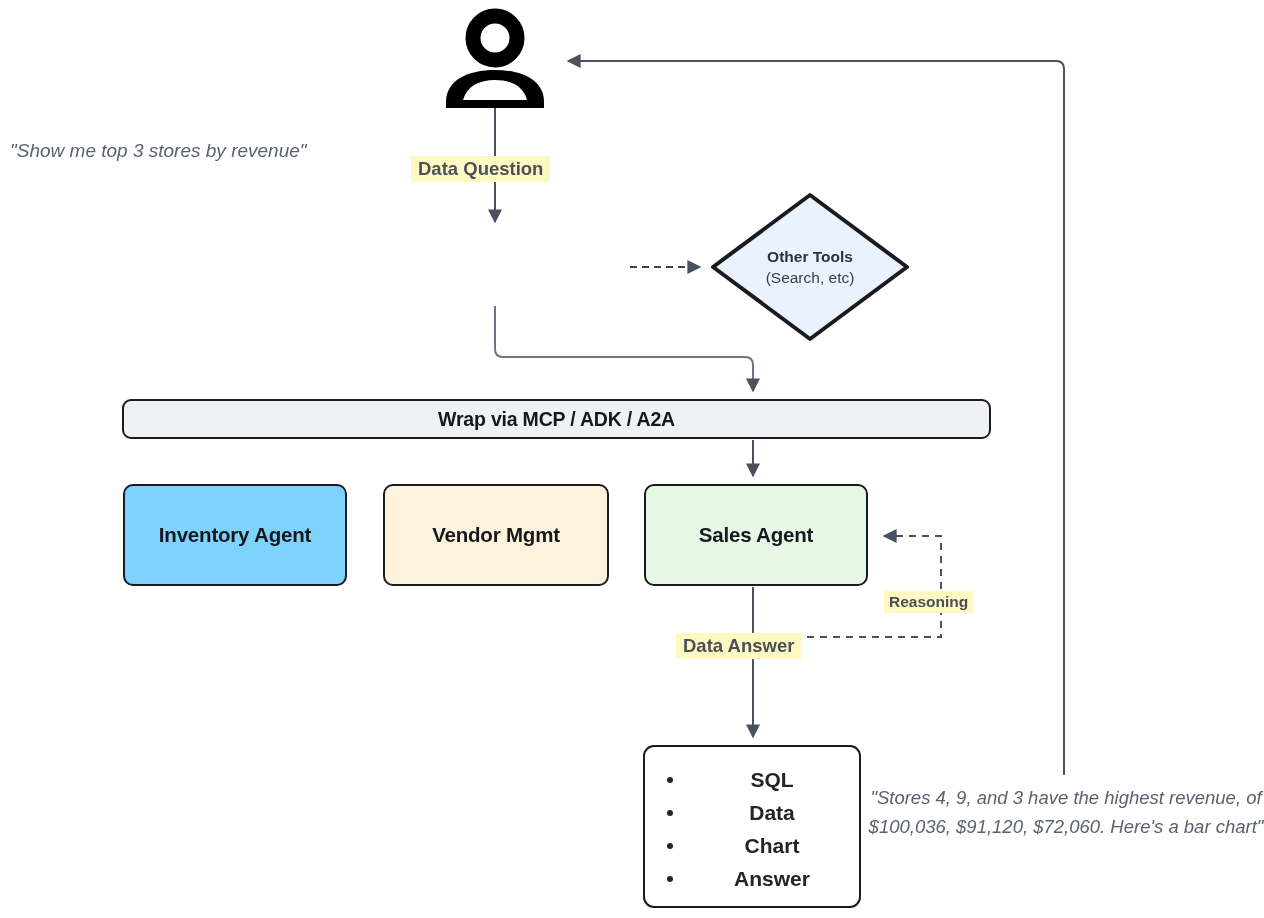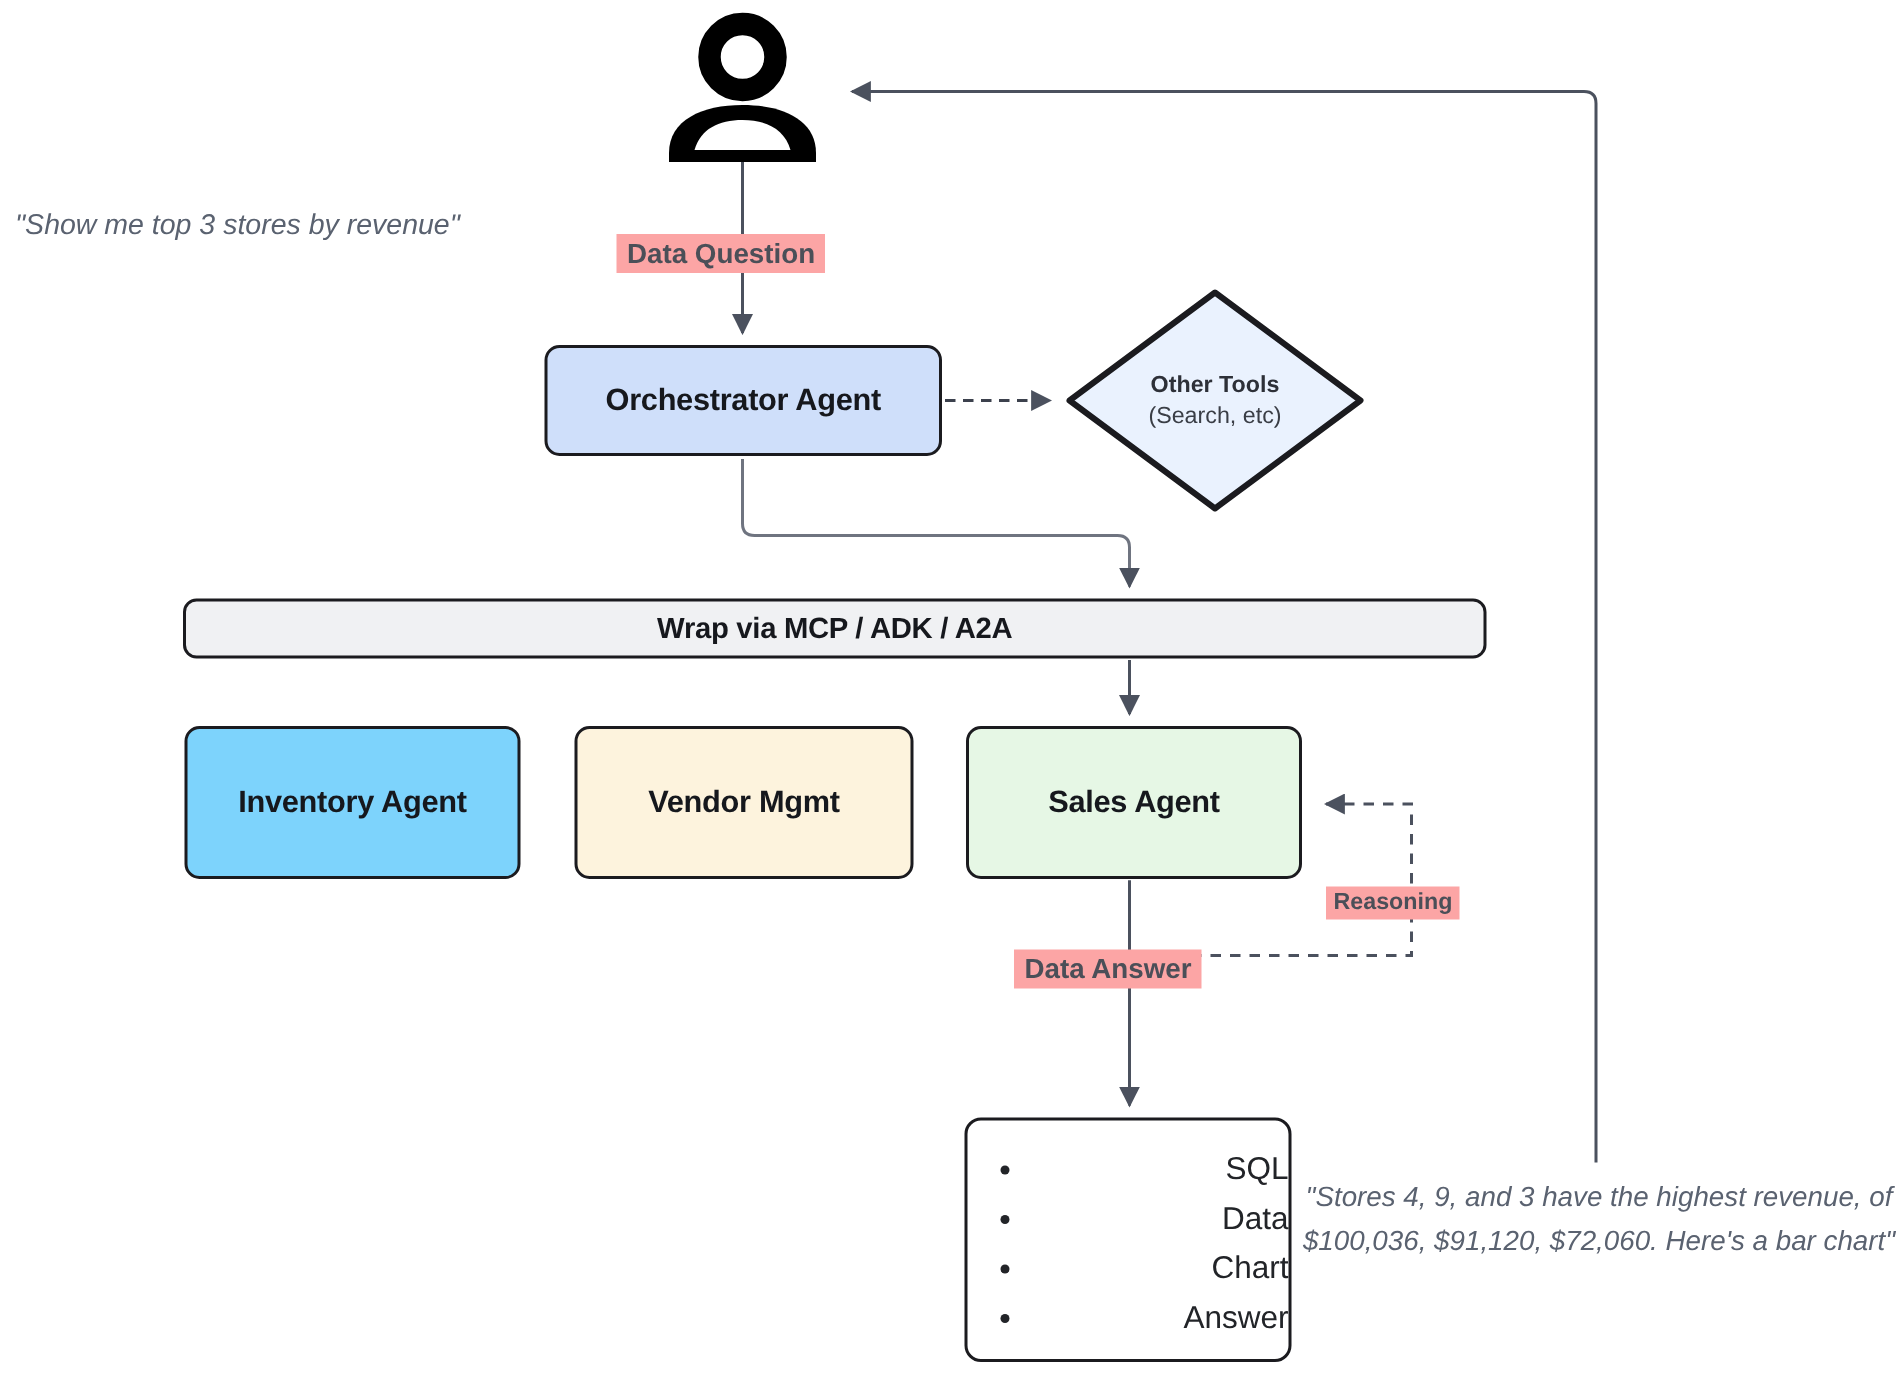--- a/index.html
+++ b/index.html
@@ -92,24 +92,24 @@
     width: 218px;
     height: 163px;
     background: #ffffff;
     display: block;
     border-radius: 11px;
   }
   .artifact-list {
     list-style: none;
     margin: 0;
     padding: 16px 0 0 22px;
-    font-weight: normal;
+    font-weight: bold;
     font-size: 21px;
     color: #222428;
-    text-align: right;
+    text-align: center;
     letter-spacing: 0;
   }
   .artifact-list li {
     position: relative;
     padding-left: 18px;
     line-height: 33px;
   }
   .artifact-list li::before {
     content: "";
     position: absolute;
@@ -160,21 +160,21 @@
     width: 108px;
     height: 100px;
   }
 
   
   .edge-label {
     position: absolute;
     font-size: 18.5px;
     font-weight: bold;
     color: #4b4f58;
-    background: #fca5a5;
+    background: #fef9c3;
     padding: 2px 7px;
     white-space: nowrap;
   }
   #label-data-question {
     left: 411px;
     top: 156px;
   }
   #label-data-answer {
     left: 676px;
     top: 633px;
@@ -246,23 +246,20 @@
   <div class="quote" id="quote-user-request">"Show me top 3 stores by revenue"</div>
 
   <div class="quote" id="quote-final-answer">"Stores 4, 9, and 3 have the highest revenue, of $100,036, $91,120, $72,060. Here's a bar chart"</div>
 
   <div class="edge-label" id="label-data-question">Data Question</div>
 
   <div class="edge-label" id="label-data-answer">Data Answer</div>
 
   <div class="edge-label" id="label-reasoning">Reasoning</div>
 
-  <div class="node" id="orchestrator-agent">
-    <span>Orchestrator Agent</span>
-  </div>
 
   <div id="other-tools-diamond">
     <svg viewBox="0 0 206 156" width="206" height="156">
       <path d="M 103 6 L 200 78 L 103 150 L 6 78 Z" fill="#eaf2fe" stroke="#1b1b1f" stroke-width="4" stroke-linejoin="round"></path>
     </svg>
     <div class="diamond-label">
       <span class="diamond-title">Other Tools</span>
       <span class="diamond-sub">(Search, etc)</span>
     </div>
   </div>

